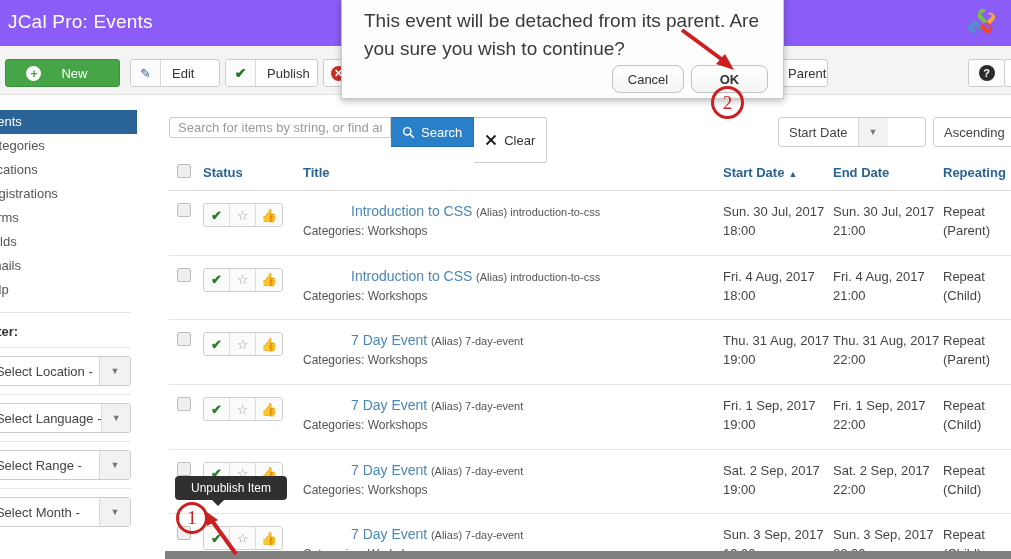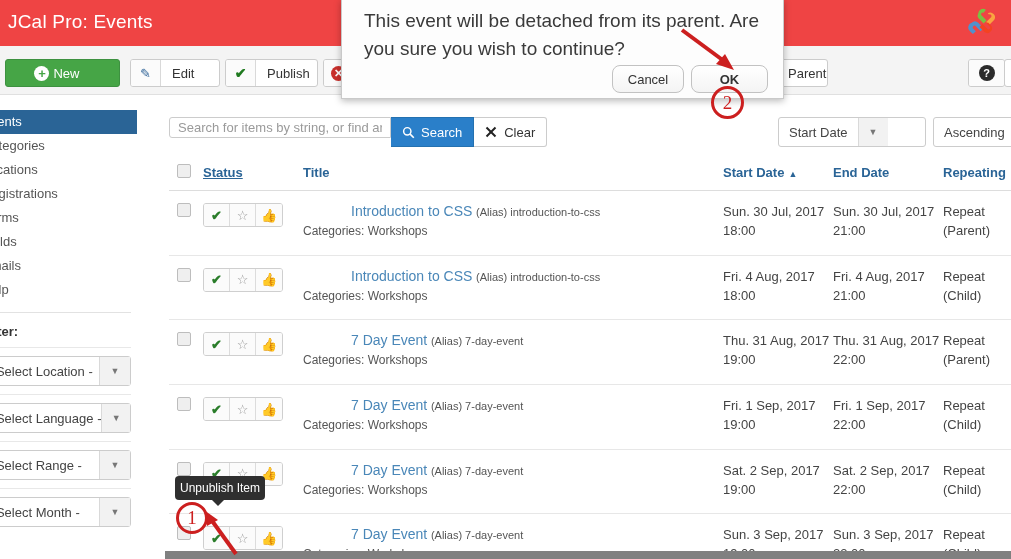--- a/index.html
+++ b/index.html
@@ -10,21 +10,21 @@
     font-family: "Liberation Sans", sans-serif;
     font-size: 13px;
     color: #333;
     background: #f4f4f4;
   }
   #screen { position: relative; width: 1011px; height: 559px; overflow: hidden; background:#fff; }
 
   
   .topbar {
     position: absolute; left: 0; top: 0; width: 1011px; height: 46px;
-    background: #ef4444;
+    background: #8b5cf6;
   }
   .topbar-title {
     position: absolute; left: 8px; top: 11px;
     color: #ffffff; font-size: 19px; letter-spacing: .2px;
     white-space: nowrap;
   }
   .joomla-logo {
     position: absolute; right: 8px; top: 5px; width: 40px; height: 38px;
   }
 
@@ -42,21 +42,21 @@
   .btn .ic {
     width: 30px; height: 26px; display: flex; align-items: center; justify-content: center;
     border-right: 1px solid #d9d9d9; background: #fbfbfb; flex: 0 0 auto;
   }
   .btn .lbl { padding: 0 11px; white-space: nowrap; }
   .btn-new {
     left: 5px; width: 115px;
     background: #46a546; border-color: #3d9140; color: #fff;
     justify-content: center;
   }
-  .btn-new .lbl { color: #fff; padding-left: 4px; }
+  .btn-new .lbl { color: #fff; padding-left: 20px; }
   .btn-new .ic { border-right: none; background: transparent; width: auto; }
   .btn-edit  { left: 130px; width: 90px; }
   .btn-publish { left: 225px; width: 93px; }
   .btn-unpublish { left: 323px; width: 60px; }
   .btn-trash { left: 779px; width: 49px; border-radius: 3px; }
   .btn-trash .lbl { padding: 0 8px; }
   .btn-help { left: 968px; width: 37px; }
   .btn-help .ic { border-right: 1px solid #d9d9d9; width: 36px; }
   .btn-opt { left: 1004px; width: 60px; }
   .toolbar-sep {
@@ -117,21 +117,21 @@
     padding: 0 8px; font-size: 13px; color: #333; outline: none; background: #fff;
     font-family: "Liberation Sans", sans-serif;
   }
   .search-input::placeholder { color: #9a9a9a; }
   .btn-search {
     height: 30px; background: #2a7fc9; color: #fff; border: 1px solid #2471b0;
     border-left: none; display: flex; align-items: center; padding: 0 11px; gap: 6px;
     font-size: 13px; cursor: pointer;
   }
   .btn-clear {
-    height: 30px; background: #fff; color: #333; border: 1px solid #cccccc; border-left: none;
+    height: 46px; background: #fff; color: #333; border: 1px solid #cccccc; border-left: none;
     border-radius: 0 3px 3px 0; display: flex; align-items: center; padding: 0 11px; gap: 7px;
     font-size: 13px; cursor: pointer;
   }
   .sortbar { position: absolute; left: 613px; top: 12px; display: flex; gap: 7px; }
   .sel2 {
     height: 30px; border: 1px solid #cccccc; border-radius: 3px; background: #fff;
     display: flex; align-items: center; cursor: pointer;
   }
   .sel2 .s2t { padding: 0 10px; color: #444; font-size: 13px; white-space: nowrap; }
   .sel2 .s2a {
@@ -145,21 +145,21 @@
   table.grid { position: absolute; left: 4px; top: 53px; width: 842px; border-collapse: collapse; }
   table.grid th {
     text-align: left; font-size: 13px; color: #2a6496; font-weight: bold;
     padding: 6px 0 9px 0; border-bottom: 1px solid #dddddd; vertical-align: middle;
   }
   table.grid td {
     border-bottom: 1px solid #e7e7e7; padding: 12px 0 14px 0; vertical-align: top;
     font-size: 13px; color: #444;
   }
   .c-chk { width: 34px; padding-left: 8px !important; }
-  .c-status { width: 100px; text-decoration: underline; }
+  .c-status { width: 100px; }
   .c-title { width: 420px; }
   .c-sd { width: 110px; }
   .c-ed { width: 110px; }
   .c-rep { width: 68px; }
   .rowbox { width: 14px; height: 14px; border: 1px solid #bdbdbd; background: #efefef; border-radius: 2px; display:inline-block; }
   .statusgrp { display: inline-flex; border: 1px solid #cfcfcf; border-radius: 3px; overflow: hidden; background:#fff; }
   .statusgrp .sb {
     width: 26px; height: 22px; display: flex; align-items: center; justify-content: center;
     border-right: 1px solid #dcdcdc; background: #fbfbfb; cursor: pointer;
   }
@@ -189,21 +189,21 @@
     position: absolute; top: 66px; height: 28px; border: 1px solid #c2c2c2;
     border-radius: 8px; background: linear-gradient(#ffffff,#f4f4f4);
     font-size: 13px; color: #333; display: flex; align-items: center; justify-content: center;
     cursor: pointer;
   }
   .modal-cancel { left: 270px; width: 72px; }
   .modal-ok { left: 349px; width: 77px; font-weight: bold; }
 
   
   .tooltip {
-    position: absolute; left: 175px; top: 476px; width: 90px; height: 24px;
+    position: absolute; left: 175px; top: 476px; width: 112px; height: 24px;
     background: #2f2f2f; color: #fff; border-radius: 4px; font-size: 12px;
     display: flex; align-items: center; justify-content: center; z-index: 30;
   }
   .tooltip::after {
     content: ""; position: absolute; left: 36px; bottom: -6px;
     border-left: 7px solid transparent; border-right: 7px solid transparent;
     border-top: 7px solid #2f2f2f;
   }
 
   

